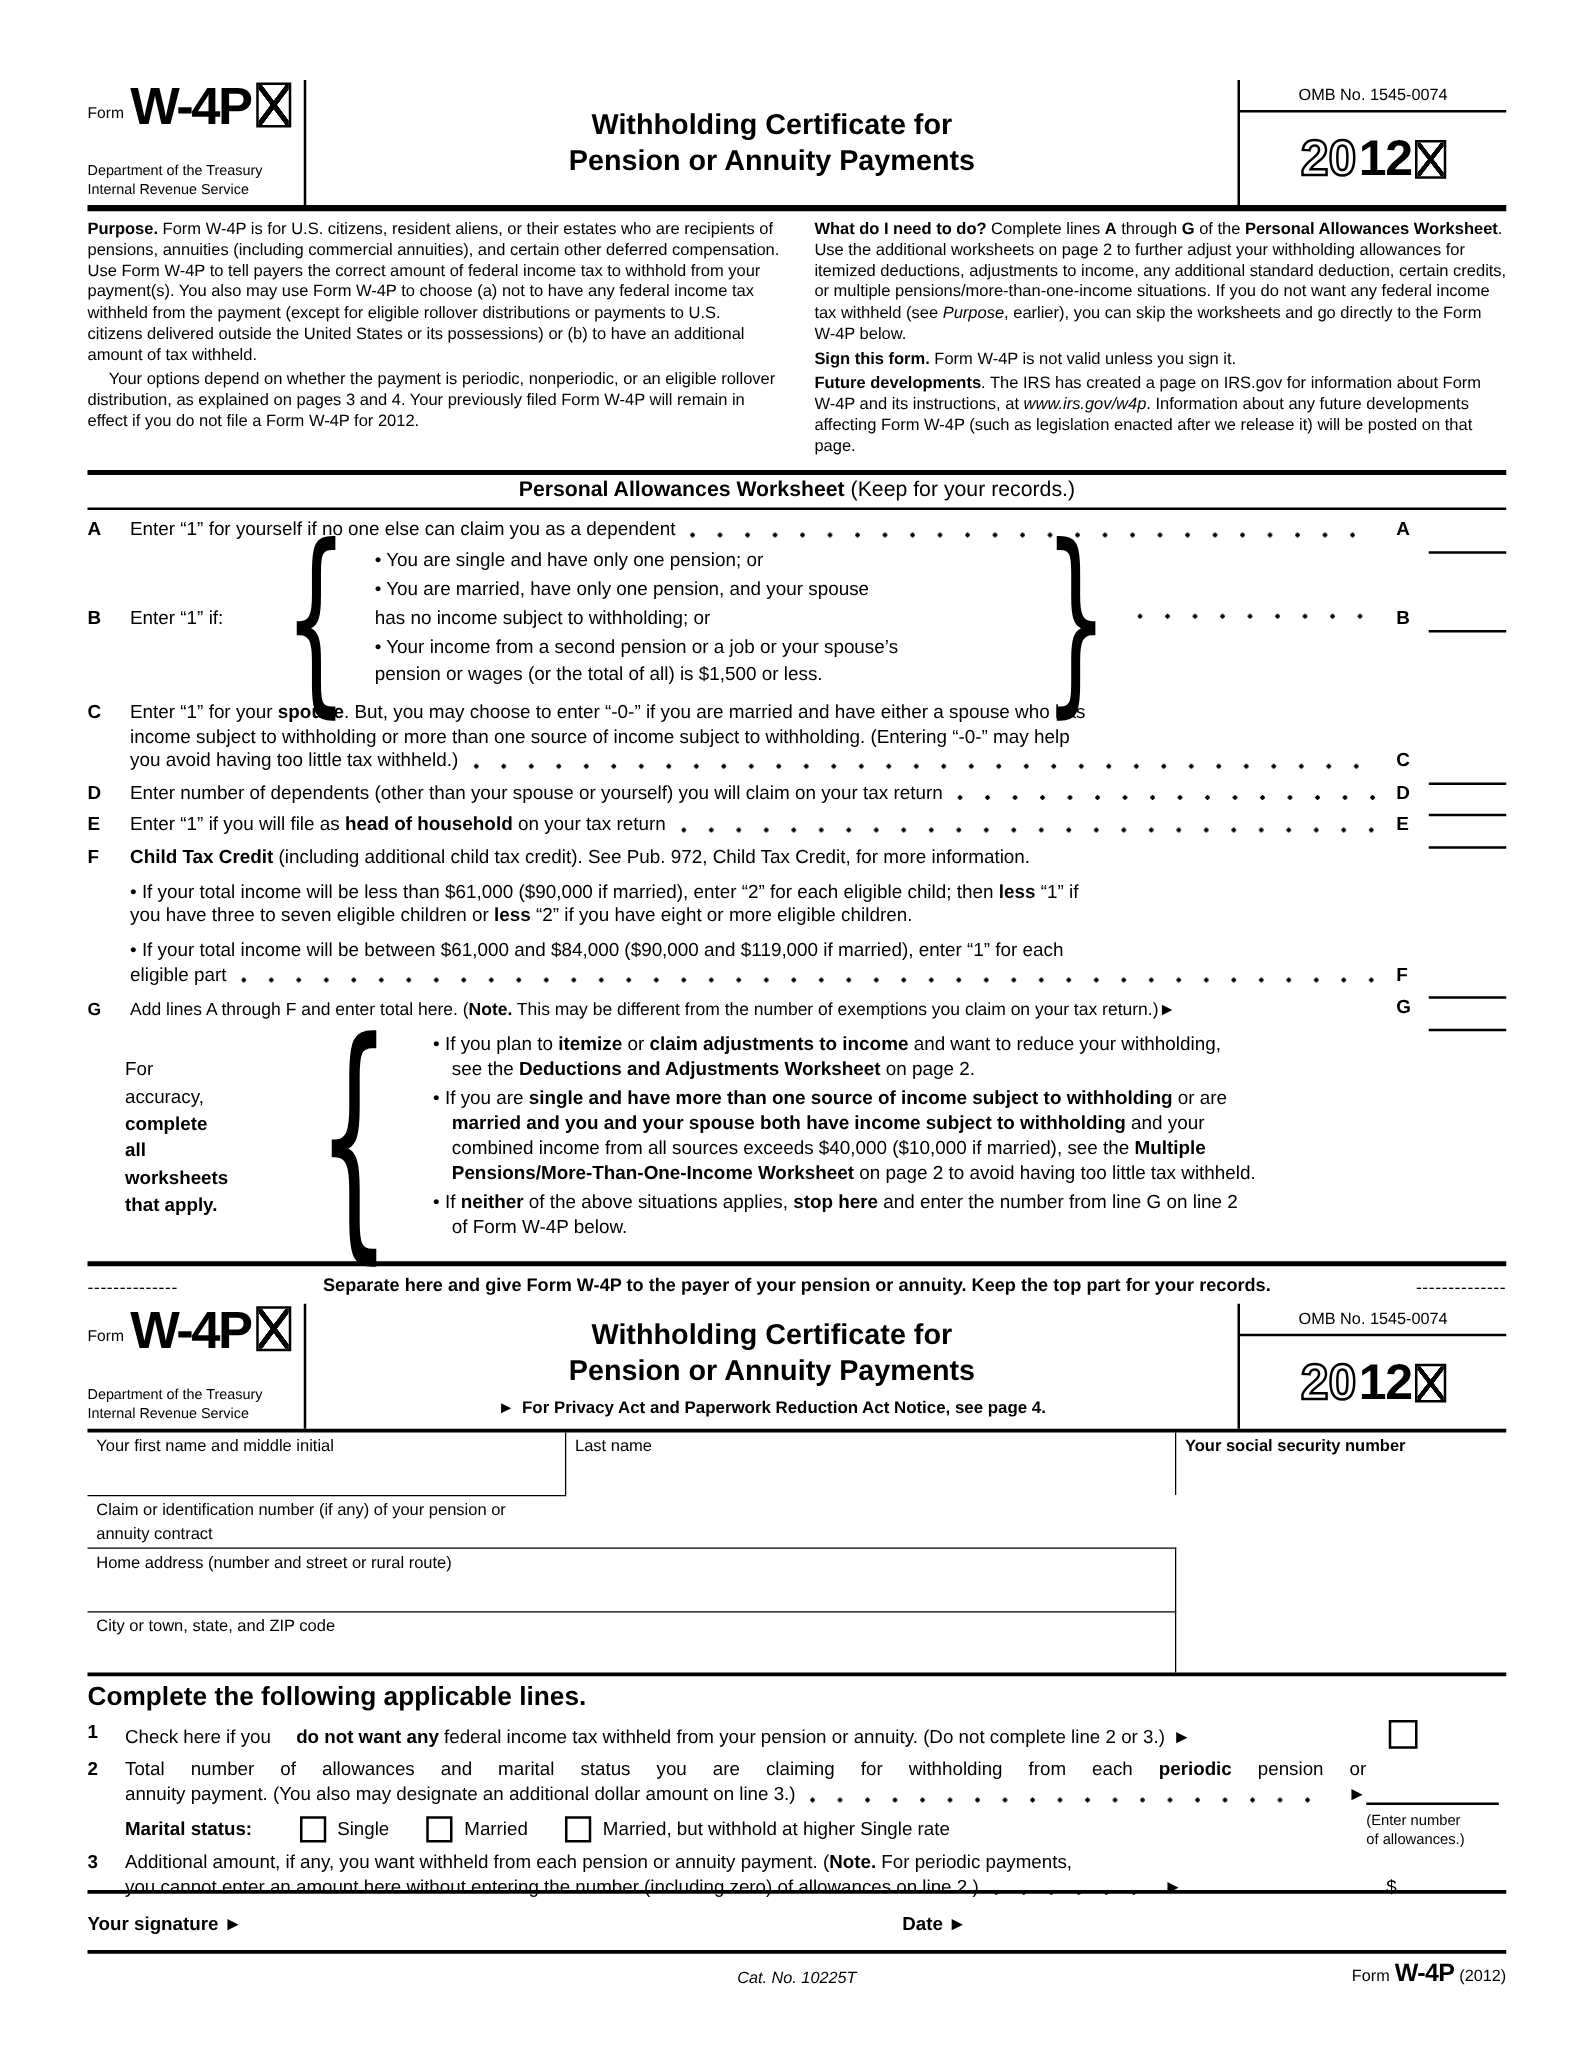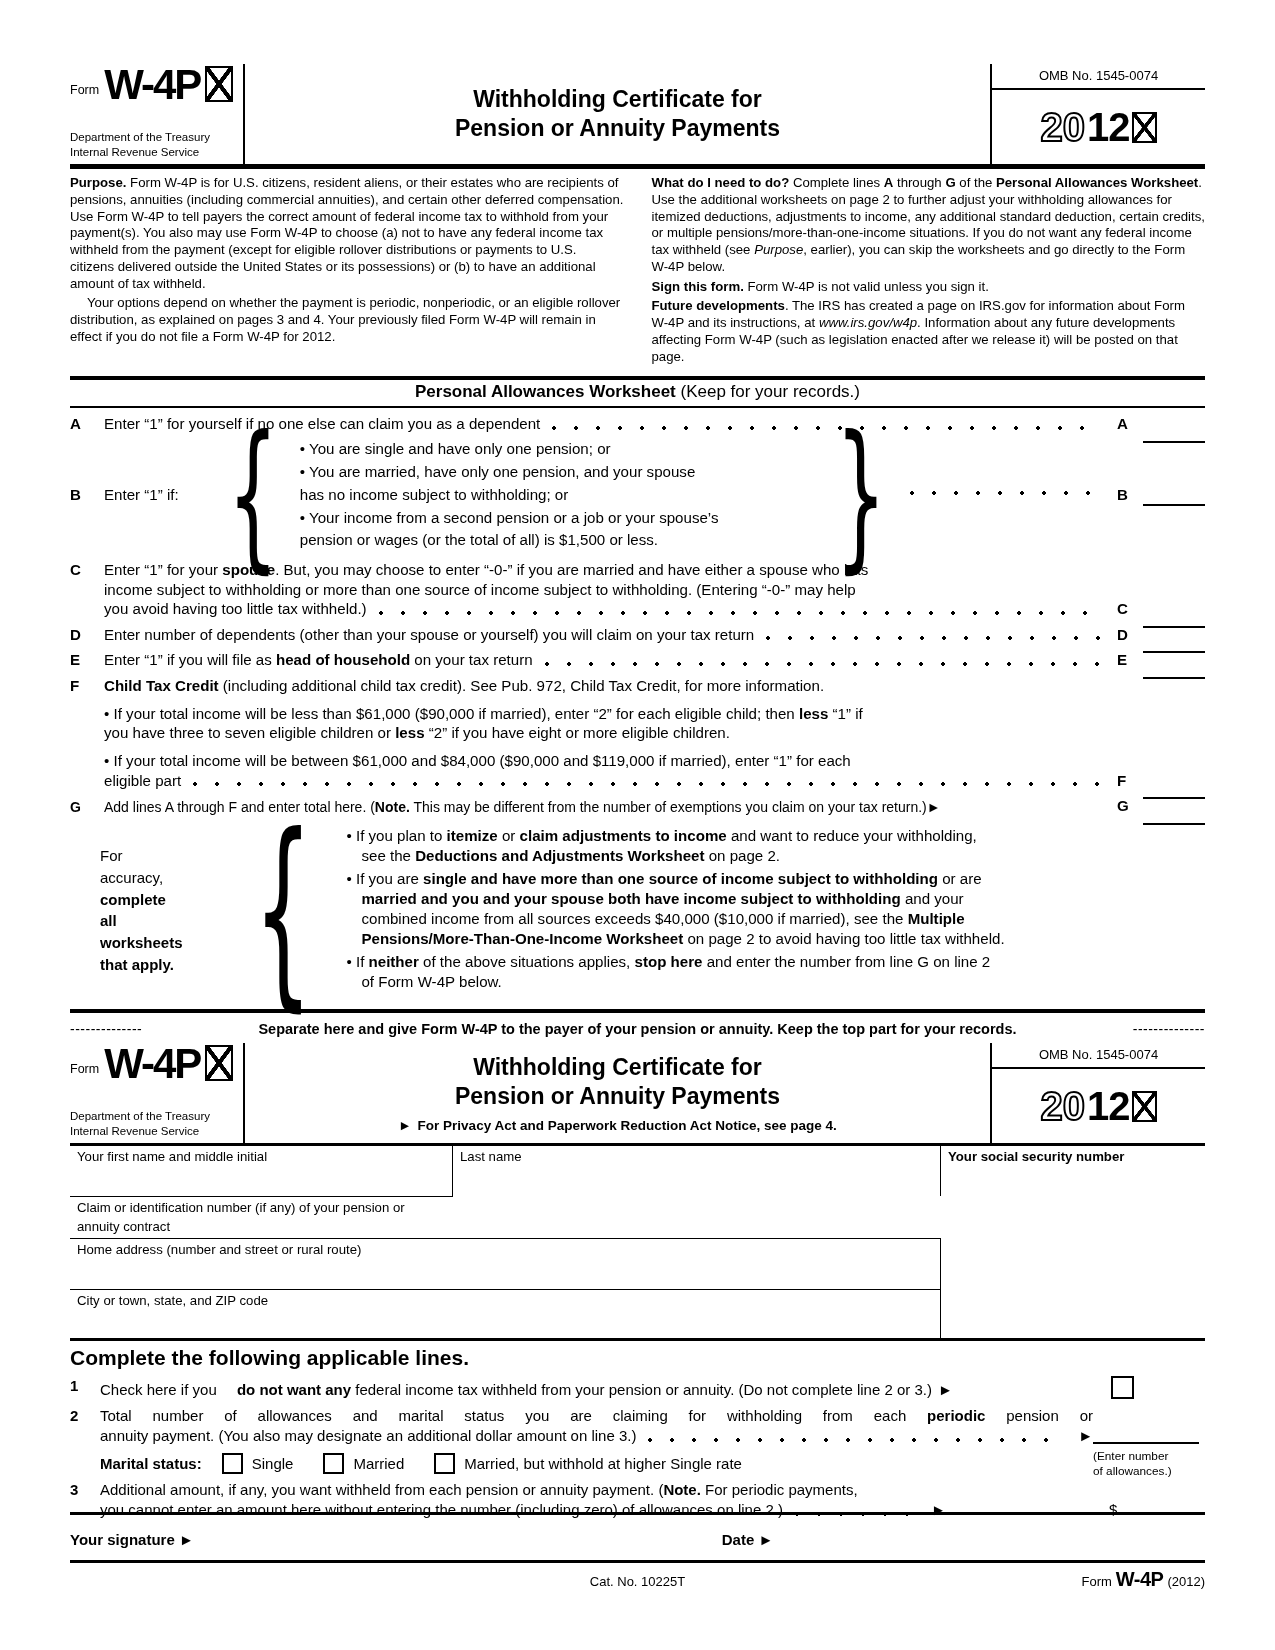--- a/index.html
+++ b/index.html
@@ -81,33 +81,33 @@
   .nnum{width:30px;font-weight:bold;flex:none;}
   .nbody{flex:1;min-width:0;}
   .nright{width:112px;flex:none;position:relative;display:flex;flex-direction:column;justify-content:flex-end;align-items:flex-start;}
   .justify{text-align:justify;text-align-last:justify;}
   .lastline{display:flex;align-items:flex-end;}
   .cb{width:19px;height:19px;border:2px solid #000;background:#fff;flex:none;}
   .cb1{margin-left:18px;margin-bottom:1px;}
   .blank2{width:106px;border-bottom:2px solid #000;height:2px;margin-bottom:2px;}
   .enter-note{position:absolute;top:100%;left:0;font-size:11.8px;line-height:1.25;padding-top:3px;white-space:nowrap;}
   .marital{display:flex;align-items:center;gap:10px;}
-  .m-label{font-weight:bold;margin-right:10px;}
+  .m-label{font-weight:bold;margin-right:28px;}
   .opt{display:flex;align-items:center;gap:9px;margin-right:20px;}
   .cb-sm{width:17px;height:17px;border:2px solid #000;background:#fff;flex:none;}
   .dollar{margin-left:16px;margin-bottom:0;}
   .ptr{flex:none;margin-left:6px;}
 
   
   .botrule1{position:absolute;left:70px;width:1135px;top:1512px;border-top:3.5px solid #000;}
   .sigrow{position:absolute;left:70px;width:1135px;top:1531px;display:flex;font-size:15px;font-weight:bold;}
   .sig-date{margin-left:528px;}
   .botrule2{position:absolute;left:70px;width:1135px;top:1560px;border-top:3.5px solid #000;}
   .footer{position:absolute;left:70px;width:1135px;top:1568px;font-size:13px;}
-  .foot-cat{position:absolute;left:0;right:0;text-align:center;top:6px;}
+  .foot-cat{position:absolute;left:0;right:0;text-align:center;top:6px;font-style:italic;}
   .foot-form{position:absolute;right:0;top:0;display:flex;align-items:baseline;gap:4px;}
   .foot-num{font-size:20px;font-weight:bold;letter-spacing:-.5px;}
 </style>
 </head>
 <body>
 
 <div class="page">
 <div class="content">
 
   <div class="hdr">

